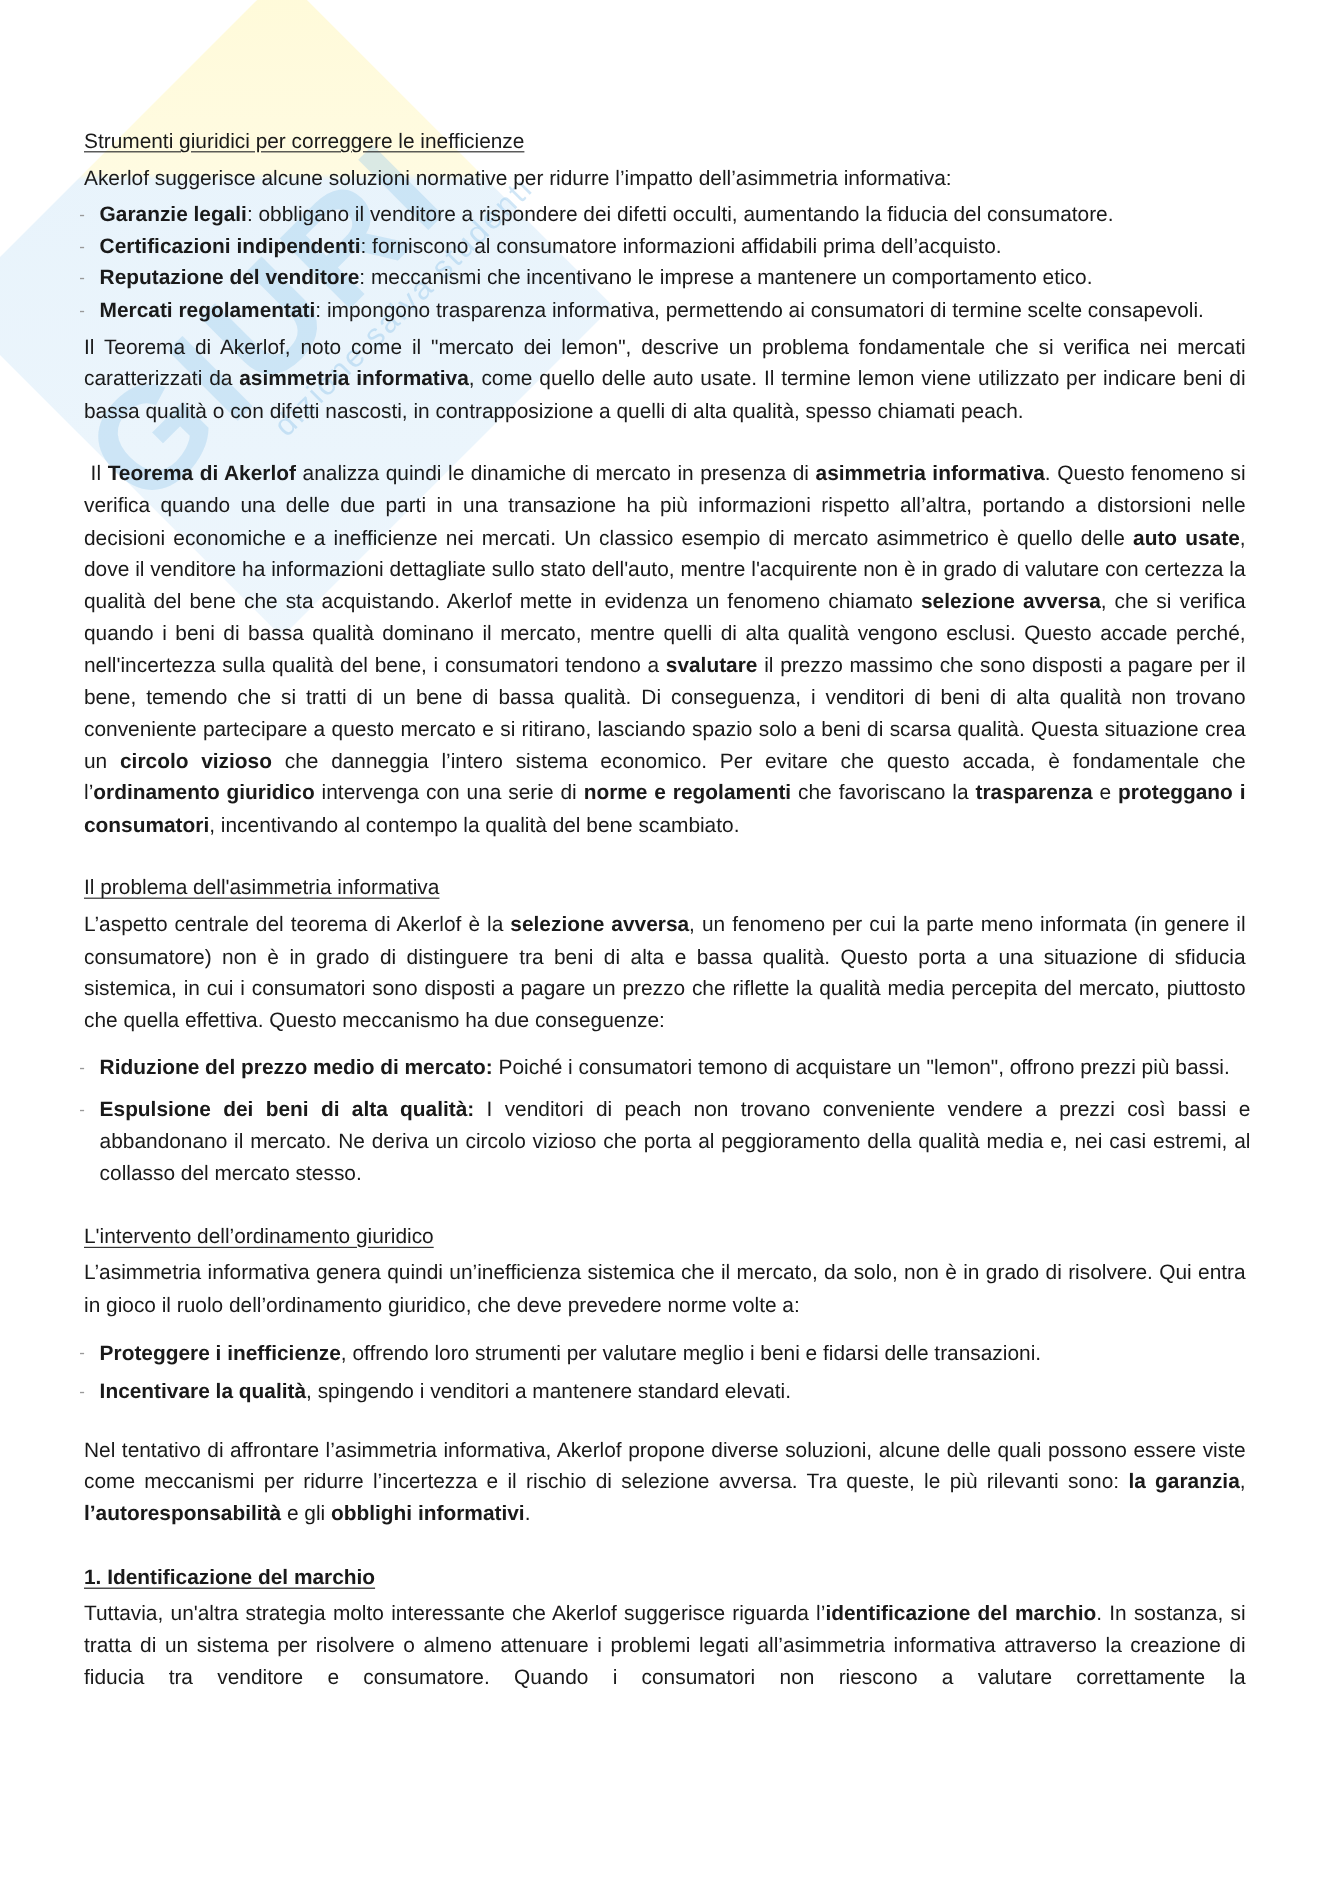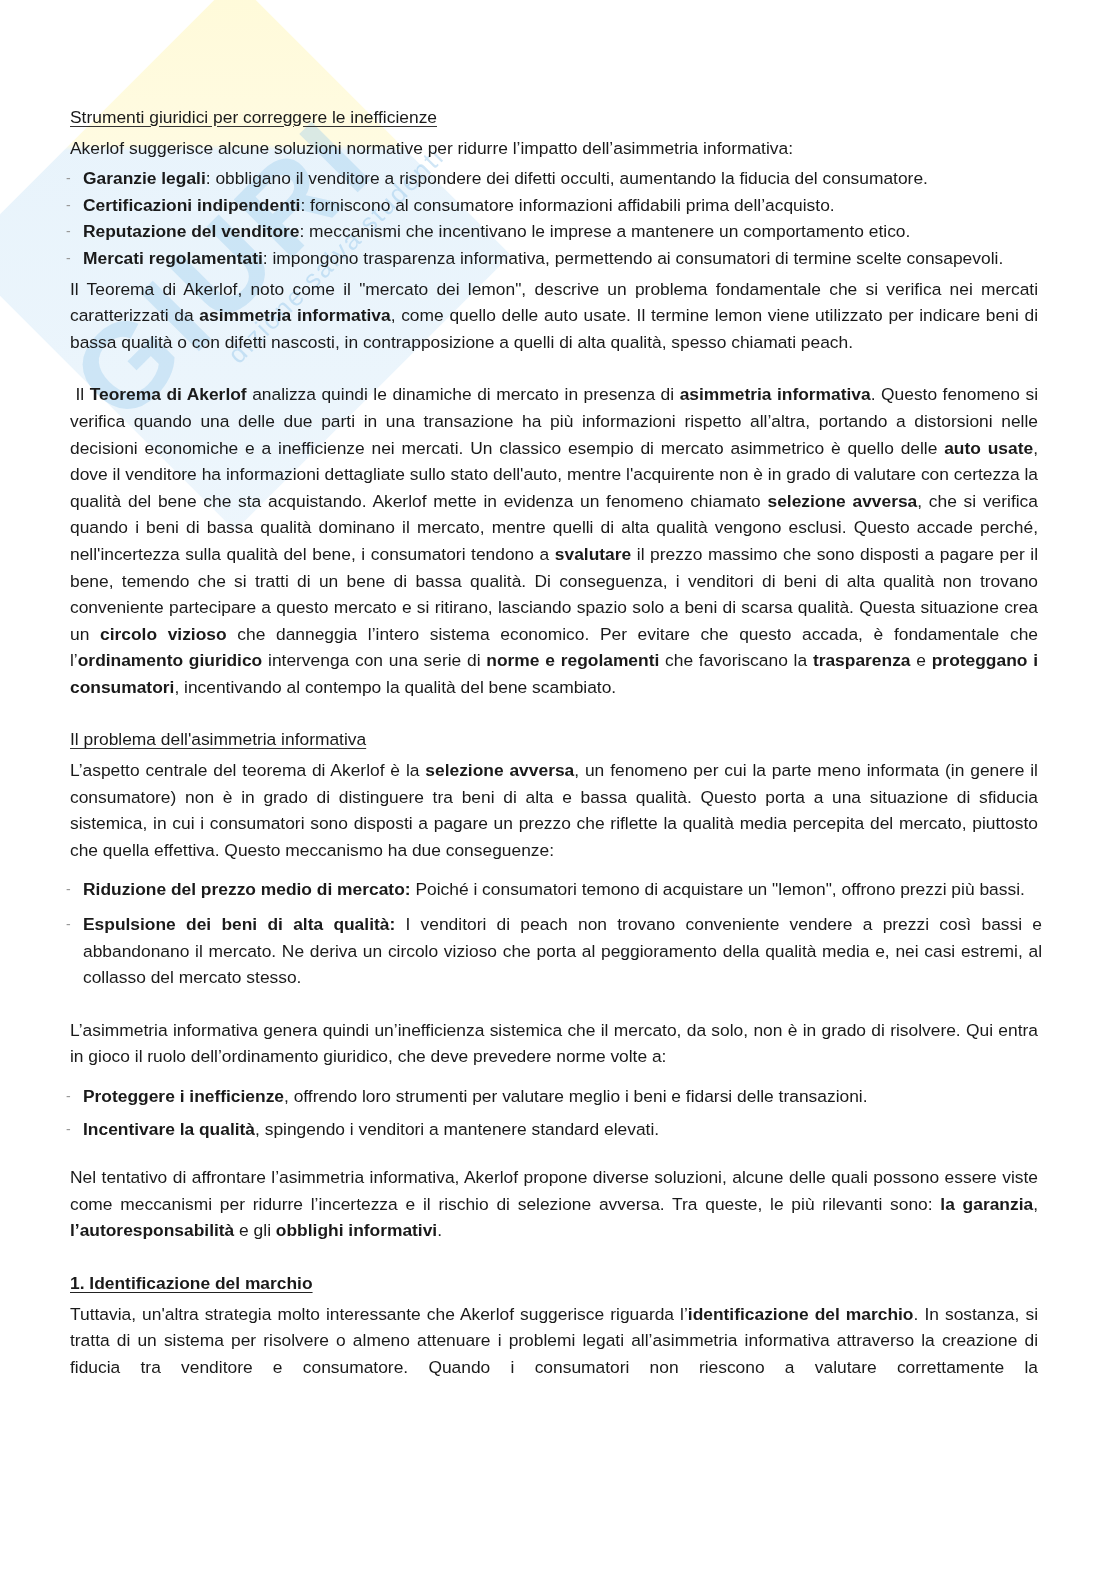--- a/index.html
+++ b/index.html
@@ -77,20 +77,21 @@
     <div class="gap-sm"></div>
     <ul class="list spaced">
       <li><span class="bullet">-</span><b>Riduzione del prezzo medio di mercato:</b><span> Poiché i consumatori temono di acquistare un "lemon", offrono prezzi più bassi.</span></li>
       <li><span class="bullet">-</span><b>Espulsione dei beni di alta qualità:</b><span> I venditori di peach non trovano conveniente vendere a prezzi così bassi e abbandonano il mercato. Ne deriva un circolo vizioso che porta al peggioramento della qualità media e, nei casi estremi, al collasso del mercato stesso.</span></li>
     </ul>
   </section>
 
   <div class="gap-md"></div>
 
   <section>
+    <p class="heading">L'intervento dell’ordinamento giuridico</p>
     <p>L’asimmetria informativa genera quindi un’inefficienza sistemica che il mercato, da solo, non è in grado di risolvere. Qui entra in gioco il ruolo dell’ordinamento giuridico, che deve prevedere norme volte a:</p>
     <div class="gap-sm"></div>
     <ul class="list spaced2">
       <li><span class="bullet">-</span><b>Proteggere i inefficienze</b><span>, offrendo loro strumenti per valutare meglio i beni e fidarsi delle transazioni.</span></li>
       <li style="margin-bottom:0"><span class="bullet">-</span><b>Incentivare la qualità</b><span>, spingendo i venditori a mantenere standard elevati.</span></li>
     </ul>
   </section>
 
   <div class="gap-lg"></div>
 

